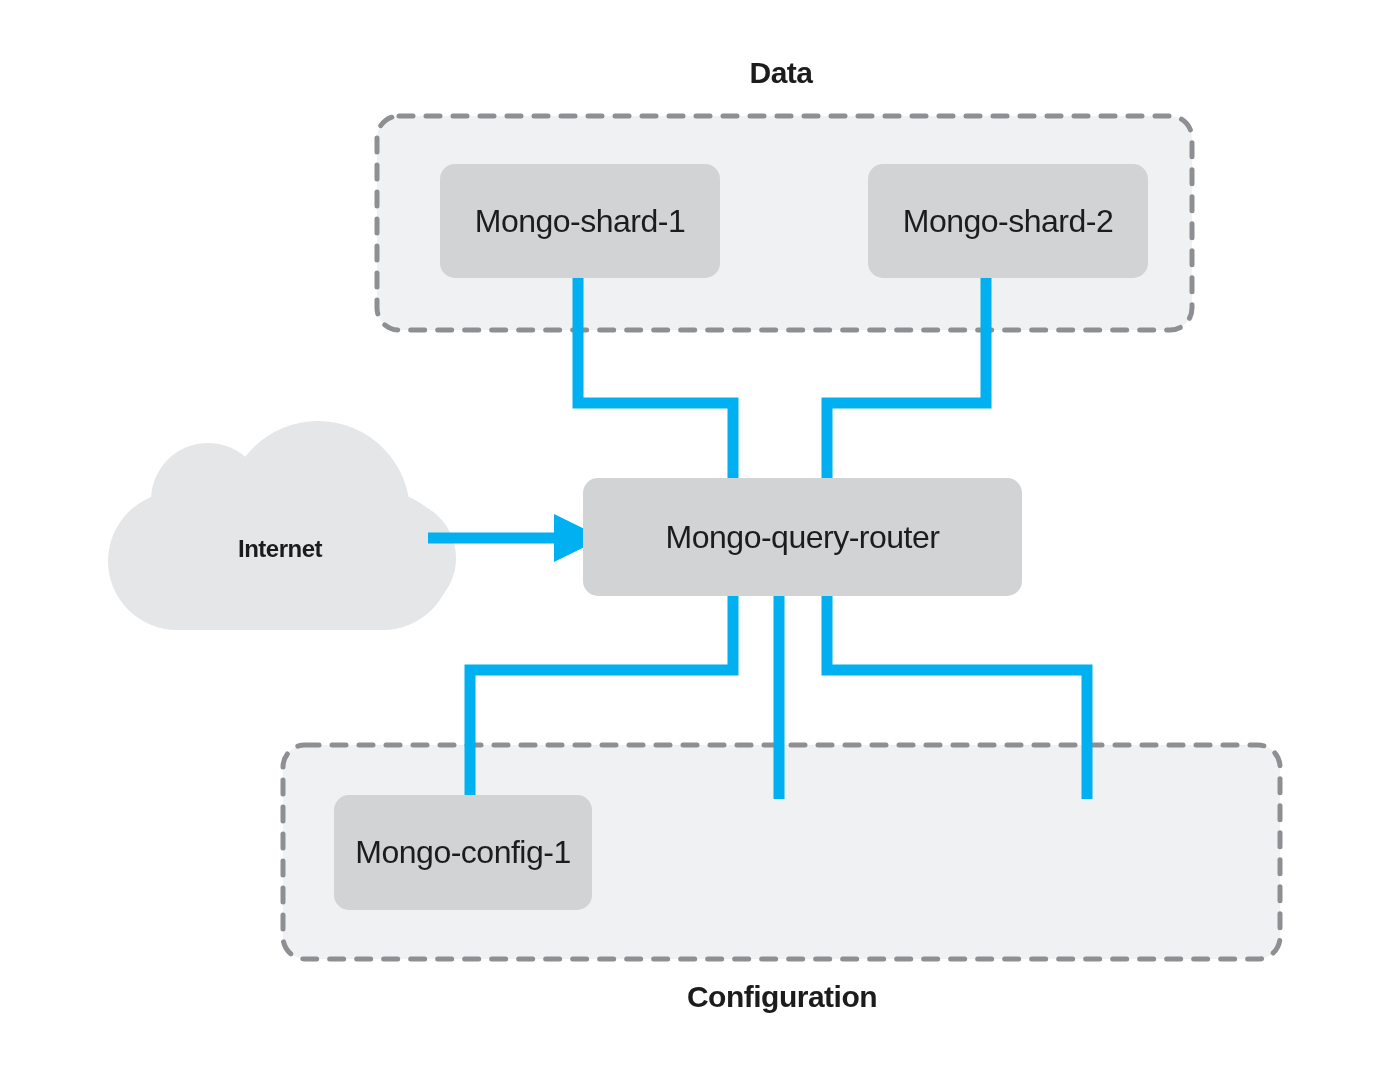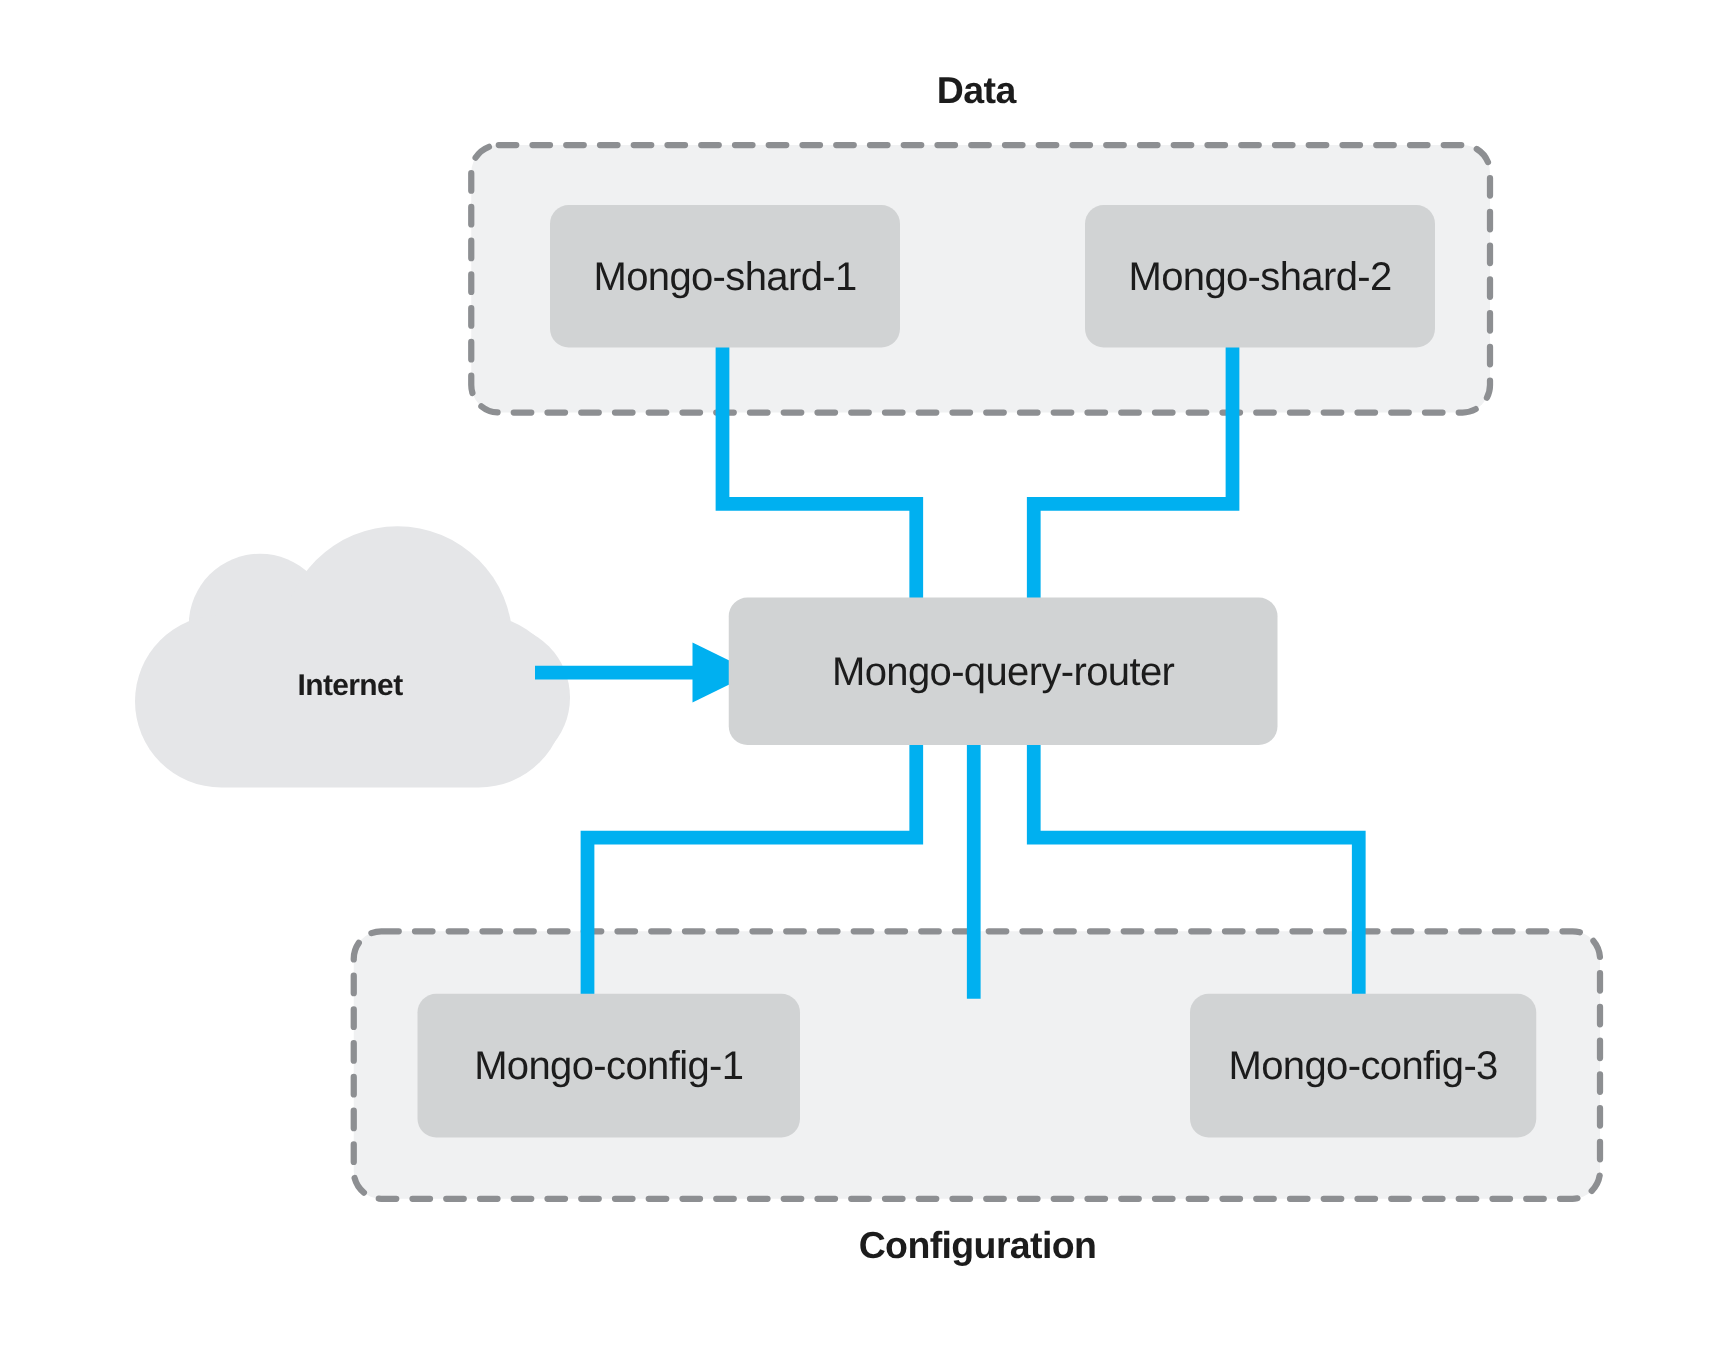--- a/index.html
+++ b/index.html
@@ -92,20 +92,17 @@
 
   <div class="node" style="left:440px;top:164px;width:280px;height:114px;">
     <span>Mongo-shard-1</span>
   </div>
   <div class="node" style="left:849px;top:164px;width:280px;height:114px;margin-left:19px;">
     <span>Mongo-shard-2</span>
   </div>
   <div class="node" style="left:583px;top:478px;width:439px;height:118px;">
     <span>Mongo-query-router</span>
   </div>
-  <div class="node" style="left:334px;top:795px;width:306px;height:115px;">
+  <div class="node" style="left:334px;top:795px;width:258px;height:115px;">
     <span>Mongo-config-1</span>
-  </div>
-  <div class="node" style="left:952px;top:795px;width:277px;height:115px;">
-    <span>Mongo-config-3</span>
   </div>
 
 </div>
 
 </body></html>

